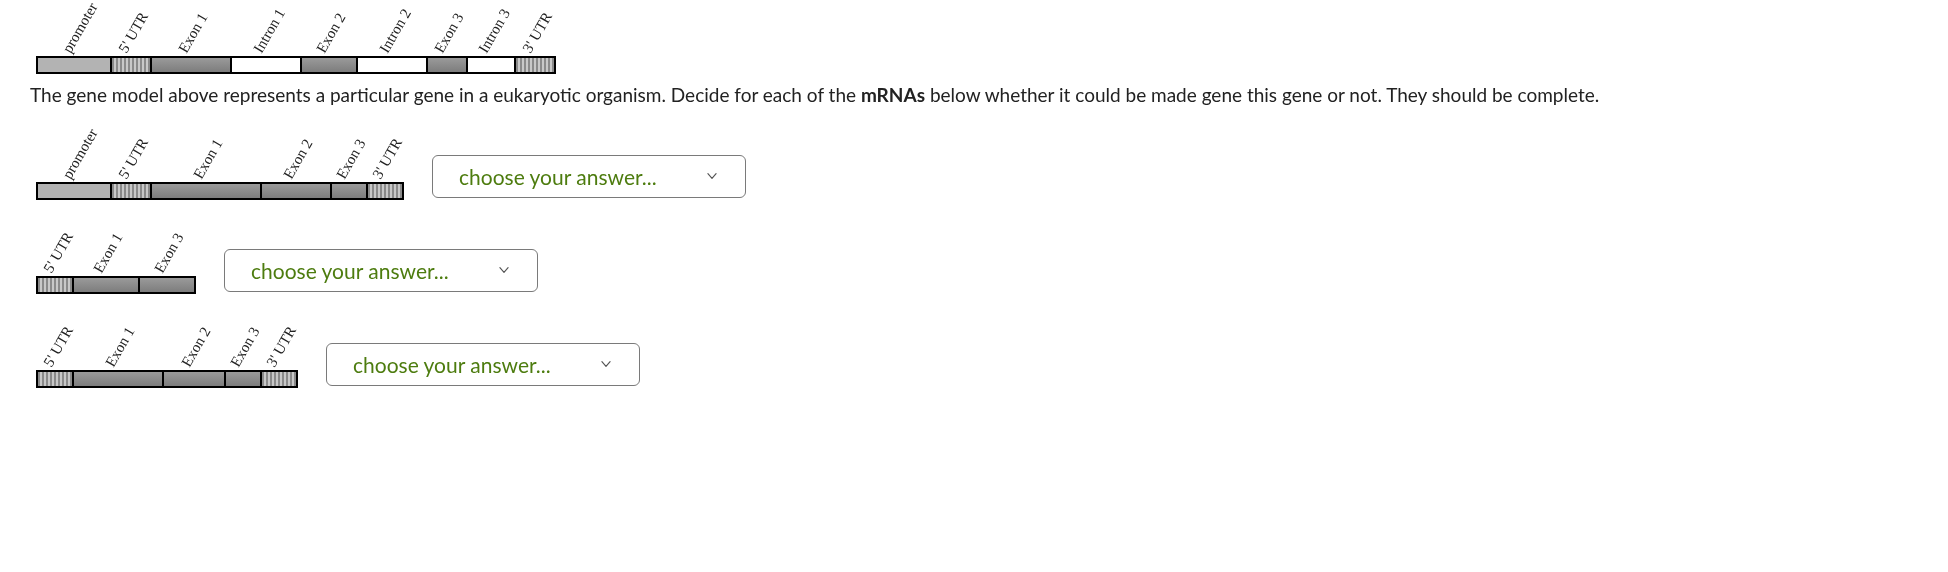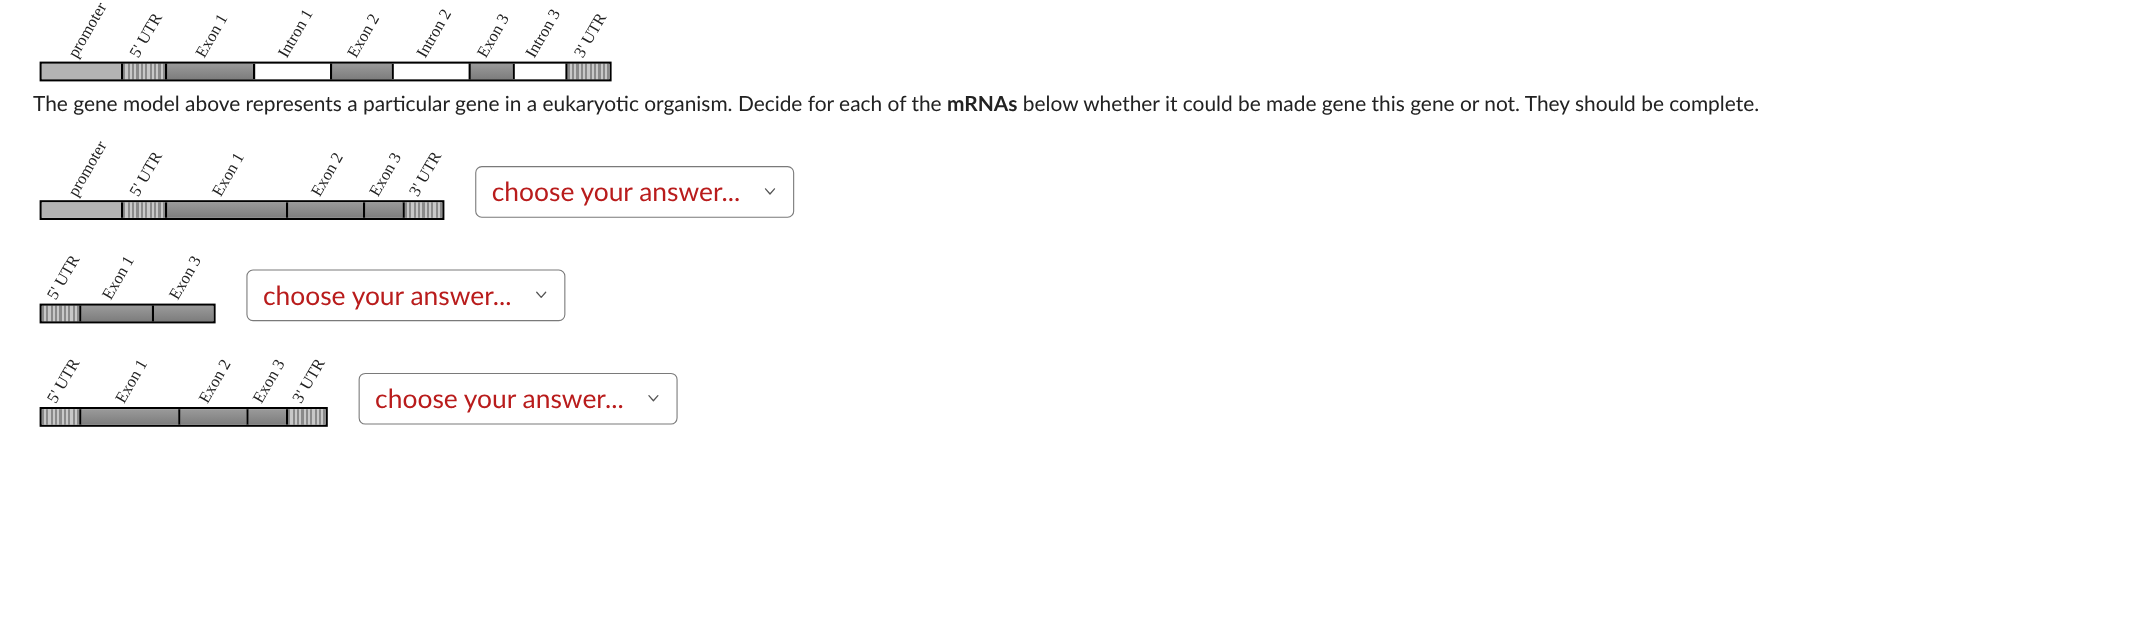--- a/index.html
+++ b/index.html
@@ -55,23 +55,23 @@
   .utr      { background: repeating-linear-gradient(90deg,#8a8a8a 0 2px,#c8c8c8 2px 4px); }
   .exon     { background: linear-gradient(#9a9a9a,#7d7d7d); }
   .intron   { background: #fff; }
 
   .dropdown {
     display: inline-flex;
     align-items: center;
     justify-content: space-between;
     border: 1px solid #7a7a7a;
     border-radius: 6px;
-    padding: 8px 14px;
-    font-size: 24px;
-    color: #b91c1c;
+    padding: 8px 26px;
+    font-size: 21px;
+    color: #4d7c0f;
     margin-left: 28px;
     min-width: 260px;
     background: #fff;
     cursor: pointer;
     margin-bottom: 2px;
   }
   .chev {
     margin-left: 18px;
     width: 14px;
     height: 14px;

